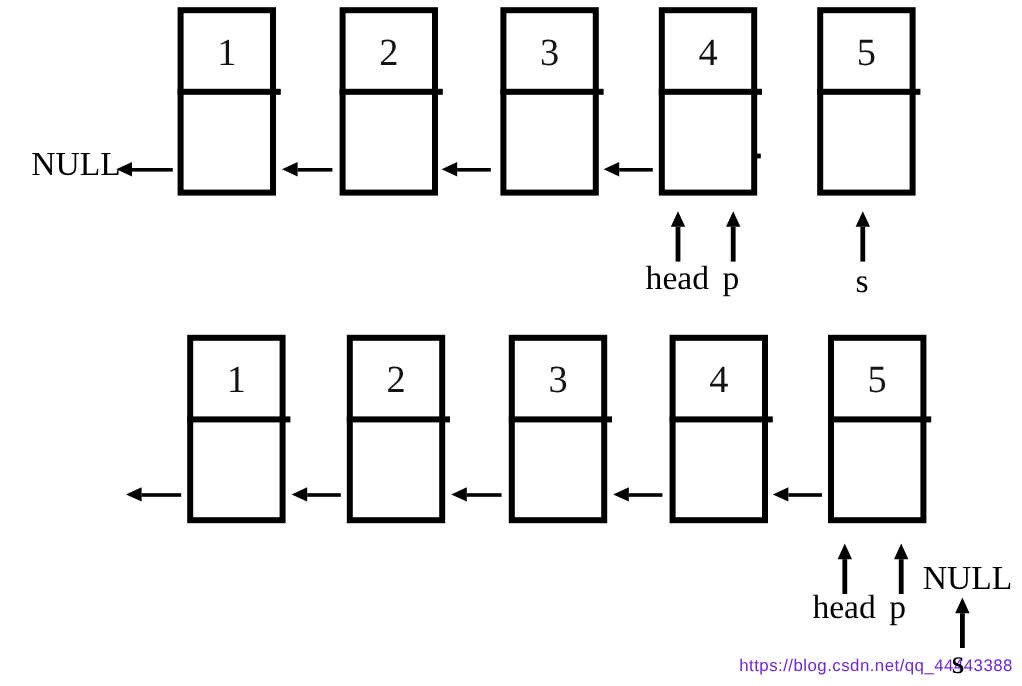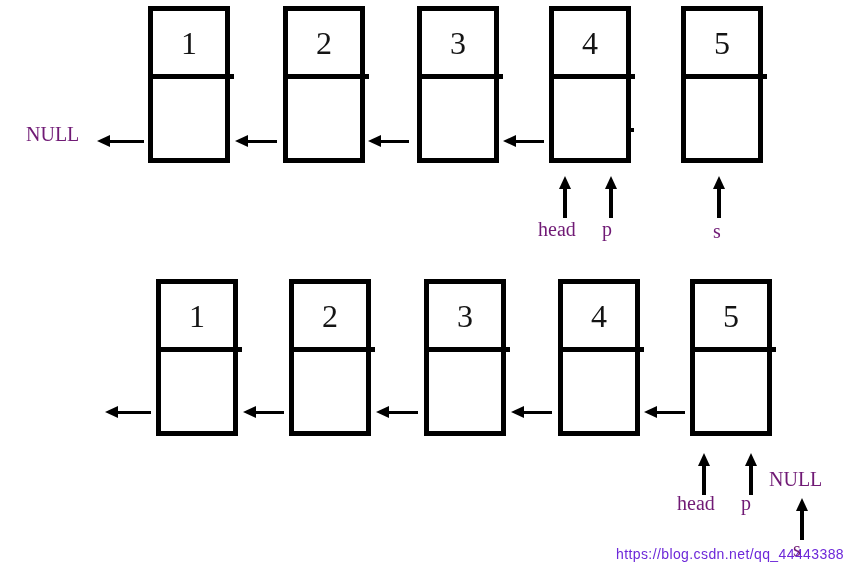--- a/index.html
+++ b/index.html
@@ -32,21 +32,21 @@
   .arrow-up {
     position:absolute; width:14px; display:flex; flex-direction:column; align-items:center;
   }
   .arrow-up .head {
     width:0; height:0; flex:0 0 auto;
     border-left:6px solid transparent; border-right:6px solid transparent;
     border-bottom:13px solid #000;
   }
   .arrow-up .shaft { width:4px; flex:1 1 auto; background:#000; }
   .lbl {
-    position:absolute; font-size:20px; line-height:1; color:#701a75; white-space:nowrap;
+    position:absolute; font-size:28px; line-height:1; color:#000000; white-space:nowrap;
   }
   .stray { position:absolute; background:#000; }
   .watermark {
     position:absolute; left:592px; top:546px;
     font-family:"Liberation Sans",sans-serif; font-size:14px; letter-spacing:0.4px;
     z-index:1;
   }
   .above-wm { z-index:2; }
 </style>
 </head>

